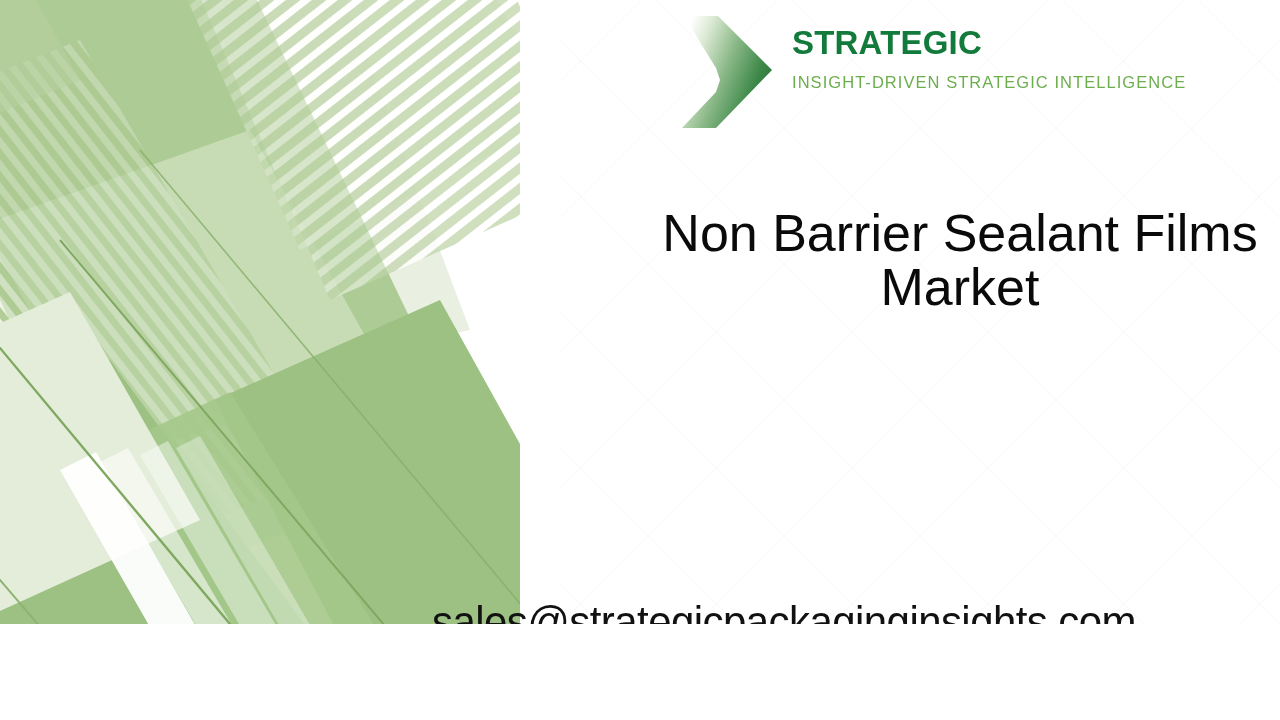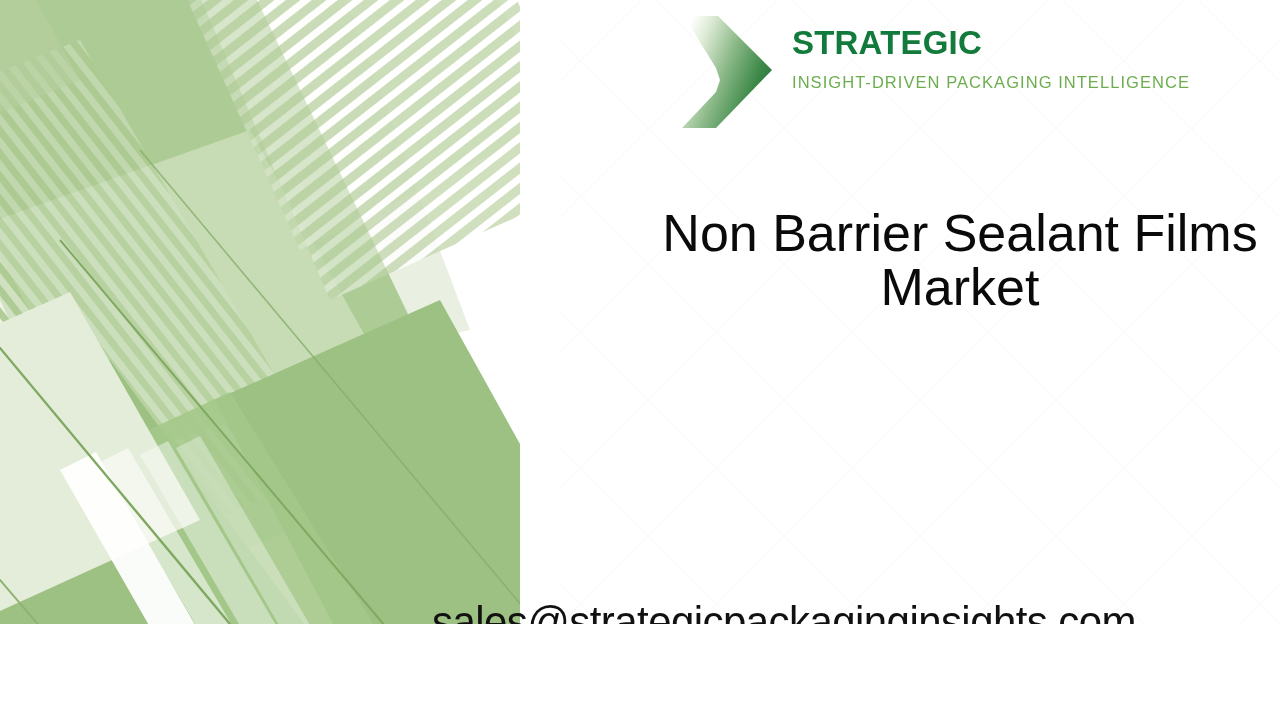--- a/index.html
+++ b/index.html
@@ -196,21 +196,21 @@
             <stop offset="48%" stop-color="#8ab887"></stop>
             <stop offset="78%" stop-color="#3f8a4a"></stop>
             <stop offset="100%" stop-color="#236b33"></stop>
           </linearGradient>
         </defs>
         <path d="M8,4 L42,4 L96,58 L40,116 L6,116 L40,80 L44,68 L40,56 Z" fill="url(#chevGrad)"></path>
       </svg>
     </div>
     <div class="logo-text">
       <div class="logo-line">STRATEGIC</div>
-      <div class="logo-tagline">INSIGHT-DRIVEN PACKAGING INTELLIGENCE</div>
+      <div class="logo-tagline">INSIGHT-DRIVEN STRATEGIC INTELLIGENCE</div>
     </div>
   </div>
 
   <div class="headline">Non Barrier Sealant Films
 Market</div>
 
   <div class="contact-email">sales@strategicpackaginginsights.com</div>
 
 </div>
 

